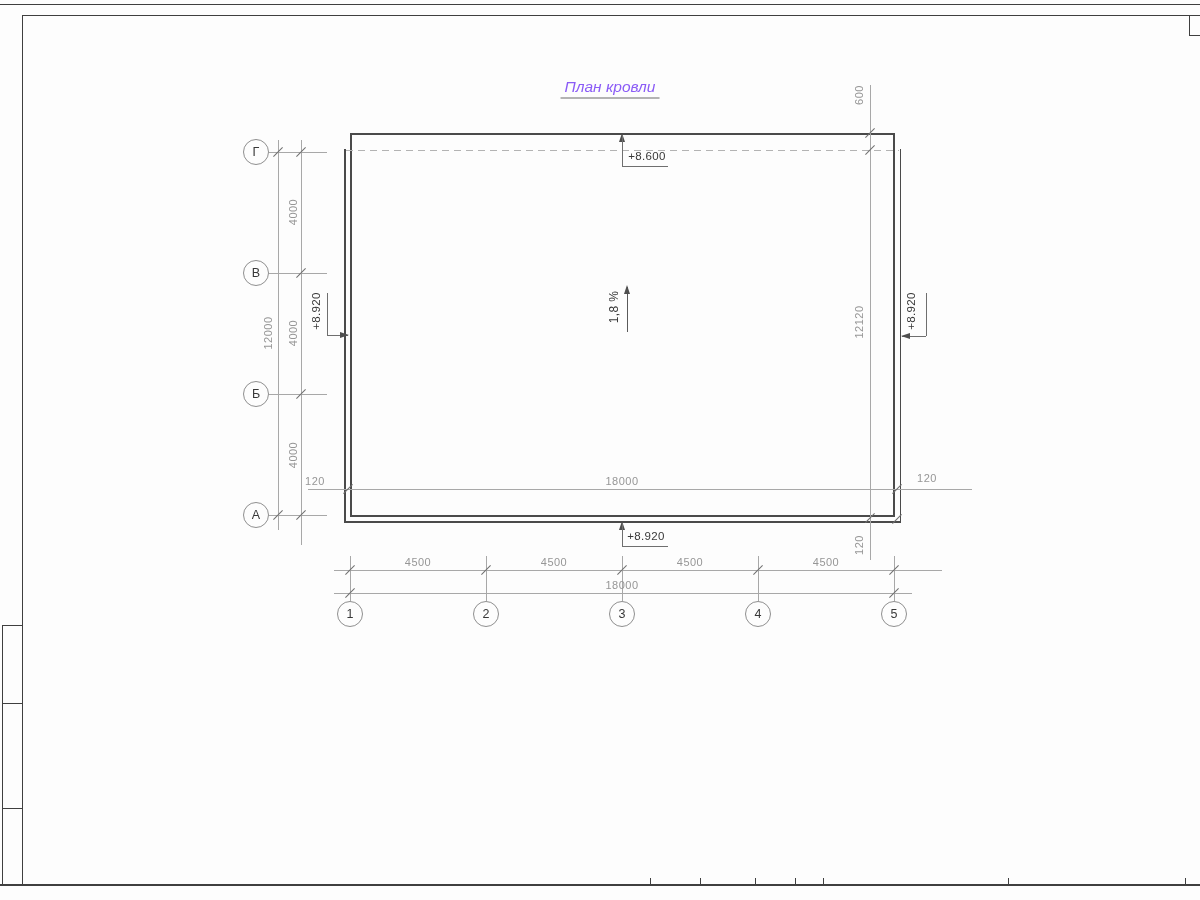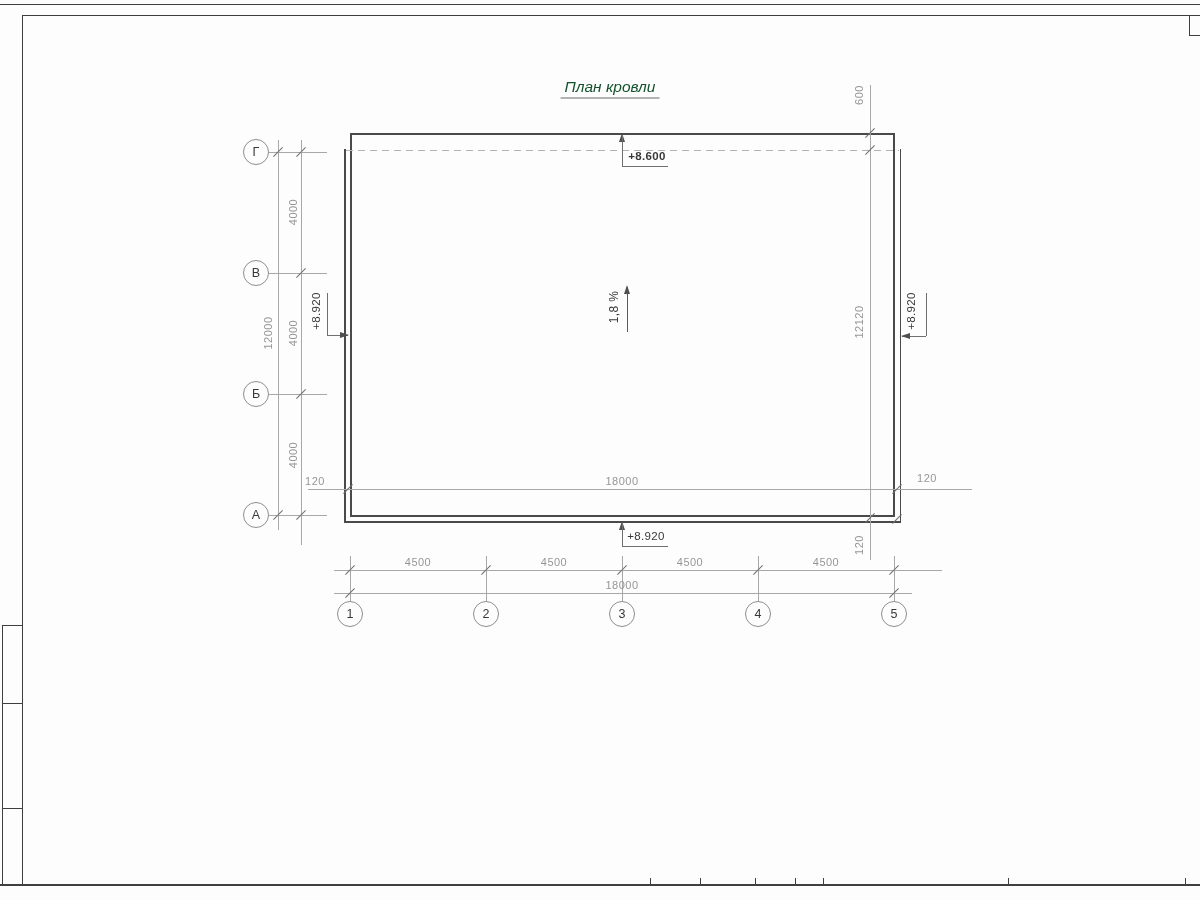--- a/index.html
+++ b/index.html
@@ -19,21 +19,21 @@
   .vline.frame{background:var(--line-frame);}
   .roof-rect{position:absolute;left:350px;top:133px;width:545px;height:384px;border:2px solid var(--line-dark);box-sizing:border-box;background:transparent;}
   .edge{position:absolute;background:var(--line-dark);}
   .dashline{position:absolute;height:1px;background:repeating-linear-gradient(90deg,#b3b3b3 0 7px,transparent 7px 12px);}
   .tick{position:absolute;width:13px;height:1px;background:#6f6f6f;transform:translate(-50%,-50%) rotate(-45deg);}
   .htext{position:absolute;transform:translate(-50%,-50%);font-size:11px;letter-spacing:0.5px;color:var(--text-dim);white-space:nowrap;}
   .vtext{position:absolute;transform:translate(-50%,-50%) rotate(-90deg);font-size:11px;letter-spacing:0.5px;color:var(--text-dim);white-space:nowrap;}
   .elev{color:var(--text-dark);letter-spacing:0.3px;font-size:11.5px;}
   .slope{color:var(--text-dark);font-size:12px;letter-spacing:0.4px;}
   .circle{position:absolute;width:26px;height:26px;border:1px solid #8f8f8f;border-radius:50%;transform:translate(-50%,-50%);display:flex;align-items:center;justify-content:center;font-size:12.5px;color:var(--text-dark);background:var(--paper);box-sizing:border-box;}
-  .title{position:absolute;left:610px;top:88px;transform:translate(-50%,-50%);font-size:15.5px;font-style:italic;color:#14532d;border-bottom:1px solid #6a6a6a;padding:0 4px 2px 4px;white-space:nowrap;}
+  .title{position:absolute;left:610px;top:88px;transform:translate(-50%,-50%);font-size:15.5px;font-style:italic;color:#8b5cf6;border-bottom:1px solid #6a6a6a;padding:0 4px 2px 4px;white-space:nowrap;}
   .tri{position:absolute;width:0;height:0;}
   .tri-up{border-left:3.5px solid transparent;border-right:3.5px solid transparent;border-bottom:9px solid #4f4f4f;transform:translate(-50%,0);}
   .tri-right{border-top:3.5px solid transparent;border-bottom:3.5px solid transparent;border-left:9px solid #4f4f4f;transform:translate(-100%,-50%);}
   .tri-left{border-top:3.5px solid transparent;border-bottom:3.5px solid transparent;border-right:9px solid #4f4f4f;transform:translate(0,-50%);}
   .stamp-tick{position:absolute;width:1px;height:6px;background:var(--line-frame);}
 </style>
 </head>
 <body>
 
 <div id="sheet">
@@ -151,21 +151,21 @@
   <div class="htext" style="left:826px;top:562px;">4500</div>
   <div class="htext" style="left:622px;top:585px;">18000</div>
 
   <div class="htext" style="left:315px;top:481px;">120</div>
   <div class="htext" style="left:622px;top:481px;">18000</div>
   <div class="htext" style="left:927px;top:478px;">120</div>
 
   <div class="tri tri-up" style="left:622px;top:133px;"></div>
   <div class="vline" style="left:622px;top:135px;height:31px;background:#6f6f6f;"></div>
   <div class="hline" style="left:622px;top:166px;width:46px;background:#6f6f6f;"></div>
-  <div class="htext elev" style="left:647px;top:156px;font-weight:bold;">+8.600</div>
+  <div class="htext elev" style="left:647px;top:156px;">+8.600</div>
 
   <div class="tri tri-up" style="left:622px;top:521px;"></div>
   <div class="vline" style="left:622px;top:523px;height:23px;background:#6f6f6f;"></div>
   <div class="hline" style="left:622px;top:546px;width:46px;background:#6f6f6f;"></div>
   <div class="htext elev" style="left:646px;top:536px;">+8.920</div>
 
   <div class="vtext elev" style="left:316px;top:311px;">+8.920</div>
   <div class="vline" style="left:327px;top:293px;height:42px;background:#6f6f6f;"></div>
   <div class="hline" style="left:327px;top:335px;width:21px;background:#6f6f6f;"></div>
   <div class="tri tri-right" style="left:349px;top:335px;"></div>

